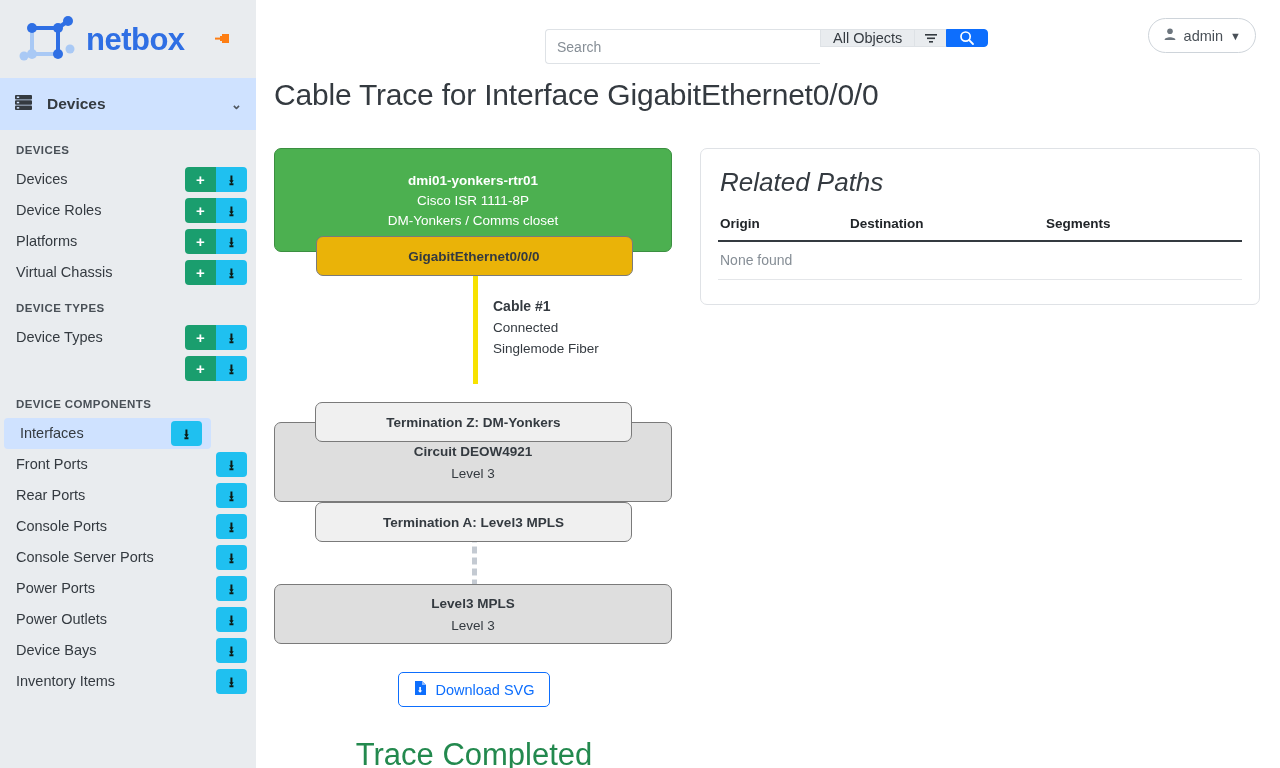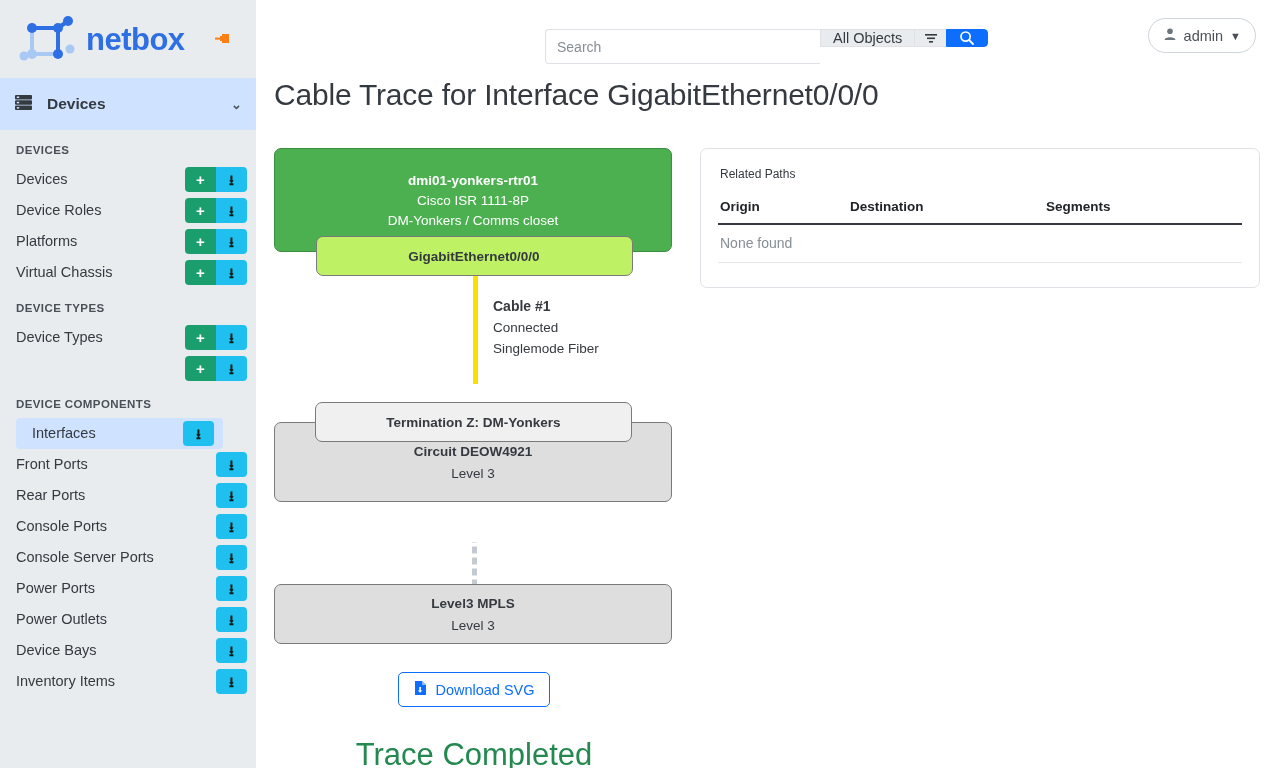--- a/index.html
+++ b/index.html
@@ -49,21 +49,21 @@
     display: flex; align-items: center;
     height: 31px; margin-bottom: 0; padding-left: 16px; padding-right: 9px;
     position: relative;
   }
   .nav-row .nav-link {
     flex: 1; font-size: 14.5px; color: #343a40; line-height: 1;
     cursor: pointer; padding: 7px 0 7px 0;
   }
   .nav-row.active-item {
     background: #cfe2ff; border-radius: 4px;
-    margin-left: 16px; width: 207px;
+    margin-left: 4px; width: 207px;
   }
   .btn-grp { display: flex; position: absolute; right: 9px; top: 3px; }
   .mini-btn {
     width: 31px; height: 25px; display: flex; align-items: center;
     justify-content: center; cursor: pointer; border: none;
   }
   .mini-btn.add { background: #1a9e6e; border-radius: 4px 0 0 4px; }
   .mini-btn.imp { background: #1fc0f0; border-radius: 0 4px 4px 0; }
   .mini-btn.imp.solo { border-radius: 4px; }
   .mini-btn span { color: #0b1a14; font-size: 14px; line-height: 1; font-weight: bold;}
@@ -123,21 +123,21 @@
     width: 398px; height: 104px; background: #4cb050;
     border: 1px solid #3b8f40; border-radius: 7px;
     display: flex; flex-direction: column; align-items: center;
     justify-content: center; color: #fff; gap: 5px;
   }
   .node-device .n1 { font-size: 13.5px; font-weight: bold; }
   .node-device .n2, .node-device .n3 { font-size: 13.5px; }
 
   .termbox {
     width: 317px; height: 40px; margin: -16px auto 0 auto;
-    background: #bef264; border: 1px solid #7a7a7a; border-radius: 7px;
+    background: #eab308; border: 1px solid #7a7a7a; border-radius: 7px;
     display: flex; align-items: center; justify-content: center;
     font-size: 13.5px; font-weight: bold; color: #343a40;
     position: relative; z-index: 3;
   }
 
   .cable-section { position: relative; height: 108px; }
   .cable-line {
     position: absolute; left: 199px; top: 0; width: 5px; height: 108px;
     background: #f7e200;
   }
@@ -188,21 +188,21 @@
   .trace-status {
     text-align: center; color: #23894e; font-size: 31px;
     margin-top: 30px; font-weight: normal;
   }
 
   
   .card {
     border: 1px solid #dfe2e6; border-radius: 7px; background: #fff;
     padding: 17px 17px 24px 17px;
   }
-  .card-title { font-size: 12px; color: #343a40; margin: 1px 0 18px 2px; }
+  .card-title { font-size: 26px; color: #343a40; margin: 1px 0 18px 2px; font-style: italic; }
   table.paths { width: 100%; border-collapse: collapse; }
   table.paths th {
     text-align: left; font-size: 13.5px; font-weight: bold; color: #212529;
     padding: 0 0 9px 2px; border-bottom: 2px solid #343a40;
   }
   table.paths td {
     font-size: 14px; color: #868e96; padding: 10px 0 11px 2px;
     border-bottom: 1px solid #e4e6e9;
   }
 </style>
@@ -464,20 +464,21 @@
               <div class="cl3">Singlemode Fiber</div>
             </div>
           </div>
 
           <div class="circuit-wrap">
             <div class="circuit-body">
               <div class="c1">Circuit DEOW4921</div>
               <div class="c2">Level 3</div>
             </div>
             <div class="circ-term topt">Termination Z: DM-Yonkers</div>
+            <div class="circ-term bott">Termination A: Level3 MPLS</div>
           </div>
 
           <div class="dot-link"></div>
 
           <div class="node-provider">
             <div class="p1">Level3 MPLS</div>
             <div class="p2">Level 3</div>
           </div>
 
           <div class="dl-wrap">

